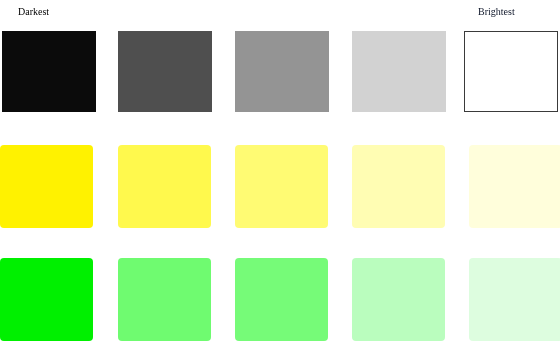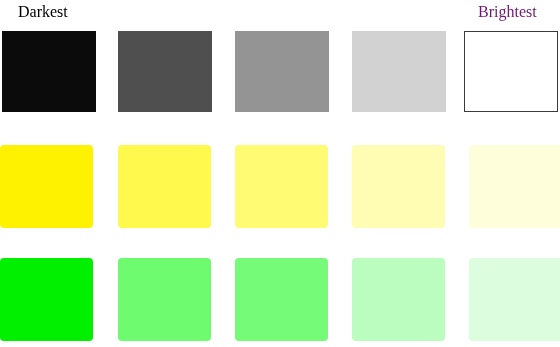--- a/index.html
+++ b/index.html
@@ -28,21 +28,21 @@
   .label-row {
     position: absolute;
     left: 0;
     top: 0;
     width: 560px;
     height: 30px;
   }
   .axis-label {
     position: absolute;
     top: 2px;
-    font-size: 16px;
+    font-size: 10px;
     line-height: 20px;
     color: #000000;
     white-space: nowrap;
     font-family: "Liberation Serif", "DejaVu Serif", serif;
     text-align: center;
   }
   .axis-label.darkest  { left: 18px; }
   .axis-label.brightest{ left: 478px; }
 
   
@@ -86,21 +86,21 @@
     border: 1px solid #3a3a3a;
   }
 </style>
 </head>
 <body style="background: rgb(255, 255, 255);">
 
 <div id="swatch-page">
 
   <div class="label-row">
     <div class="axis-label darkest" style="color: rgb(0, 0, 0);">Darkest</div>
-    <div class="axis-label brightest" style="color: #701a75;">Brightest</div>
+    <div class="axis-label brightest" style="color: #0f172a;">Brightest</div>
   </div>
 
   <div class="swatch-row" id="row-gray">
     <div class="swatch c0" style="background-color: rgb(11, 11, 11);"></div>
     <div class="swatch c1" style="background-color: rgb(79, 79, 79);"></div>
     <div class="swatch c2" style="background-color: rgb(148, 148, 148);"></div>
     <div class="swatch c3" style="background-color: rgb(210, 210, 210);"></div>
     <div class="swatch c4 outlined" style="background-color: rgb(255, 255, 255);"></div>
   </div>
 

